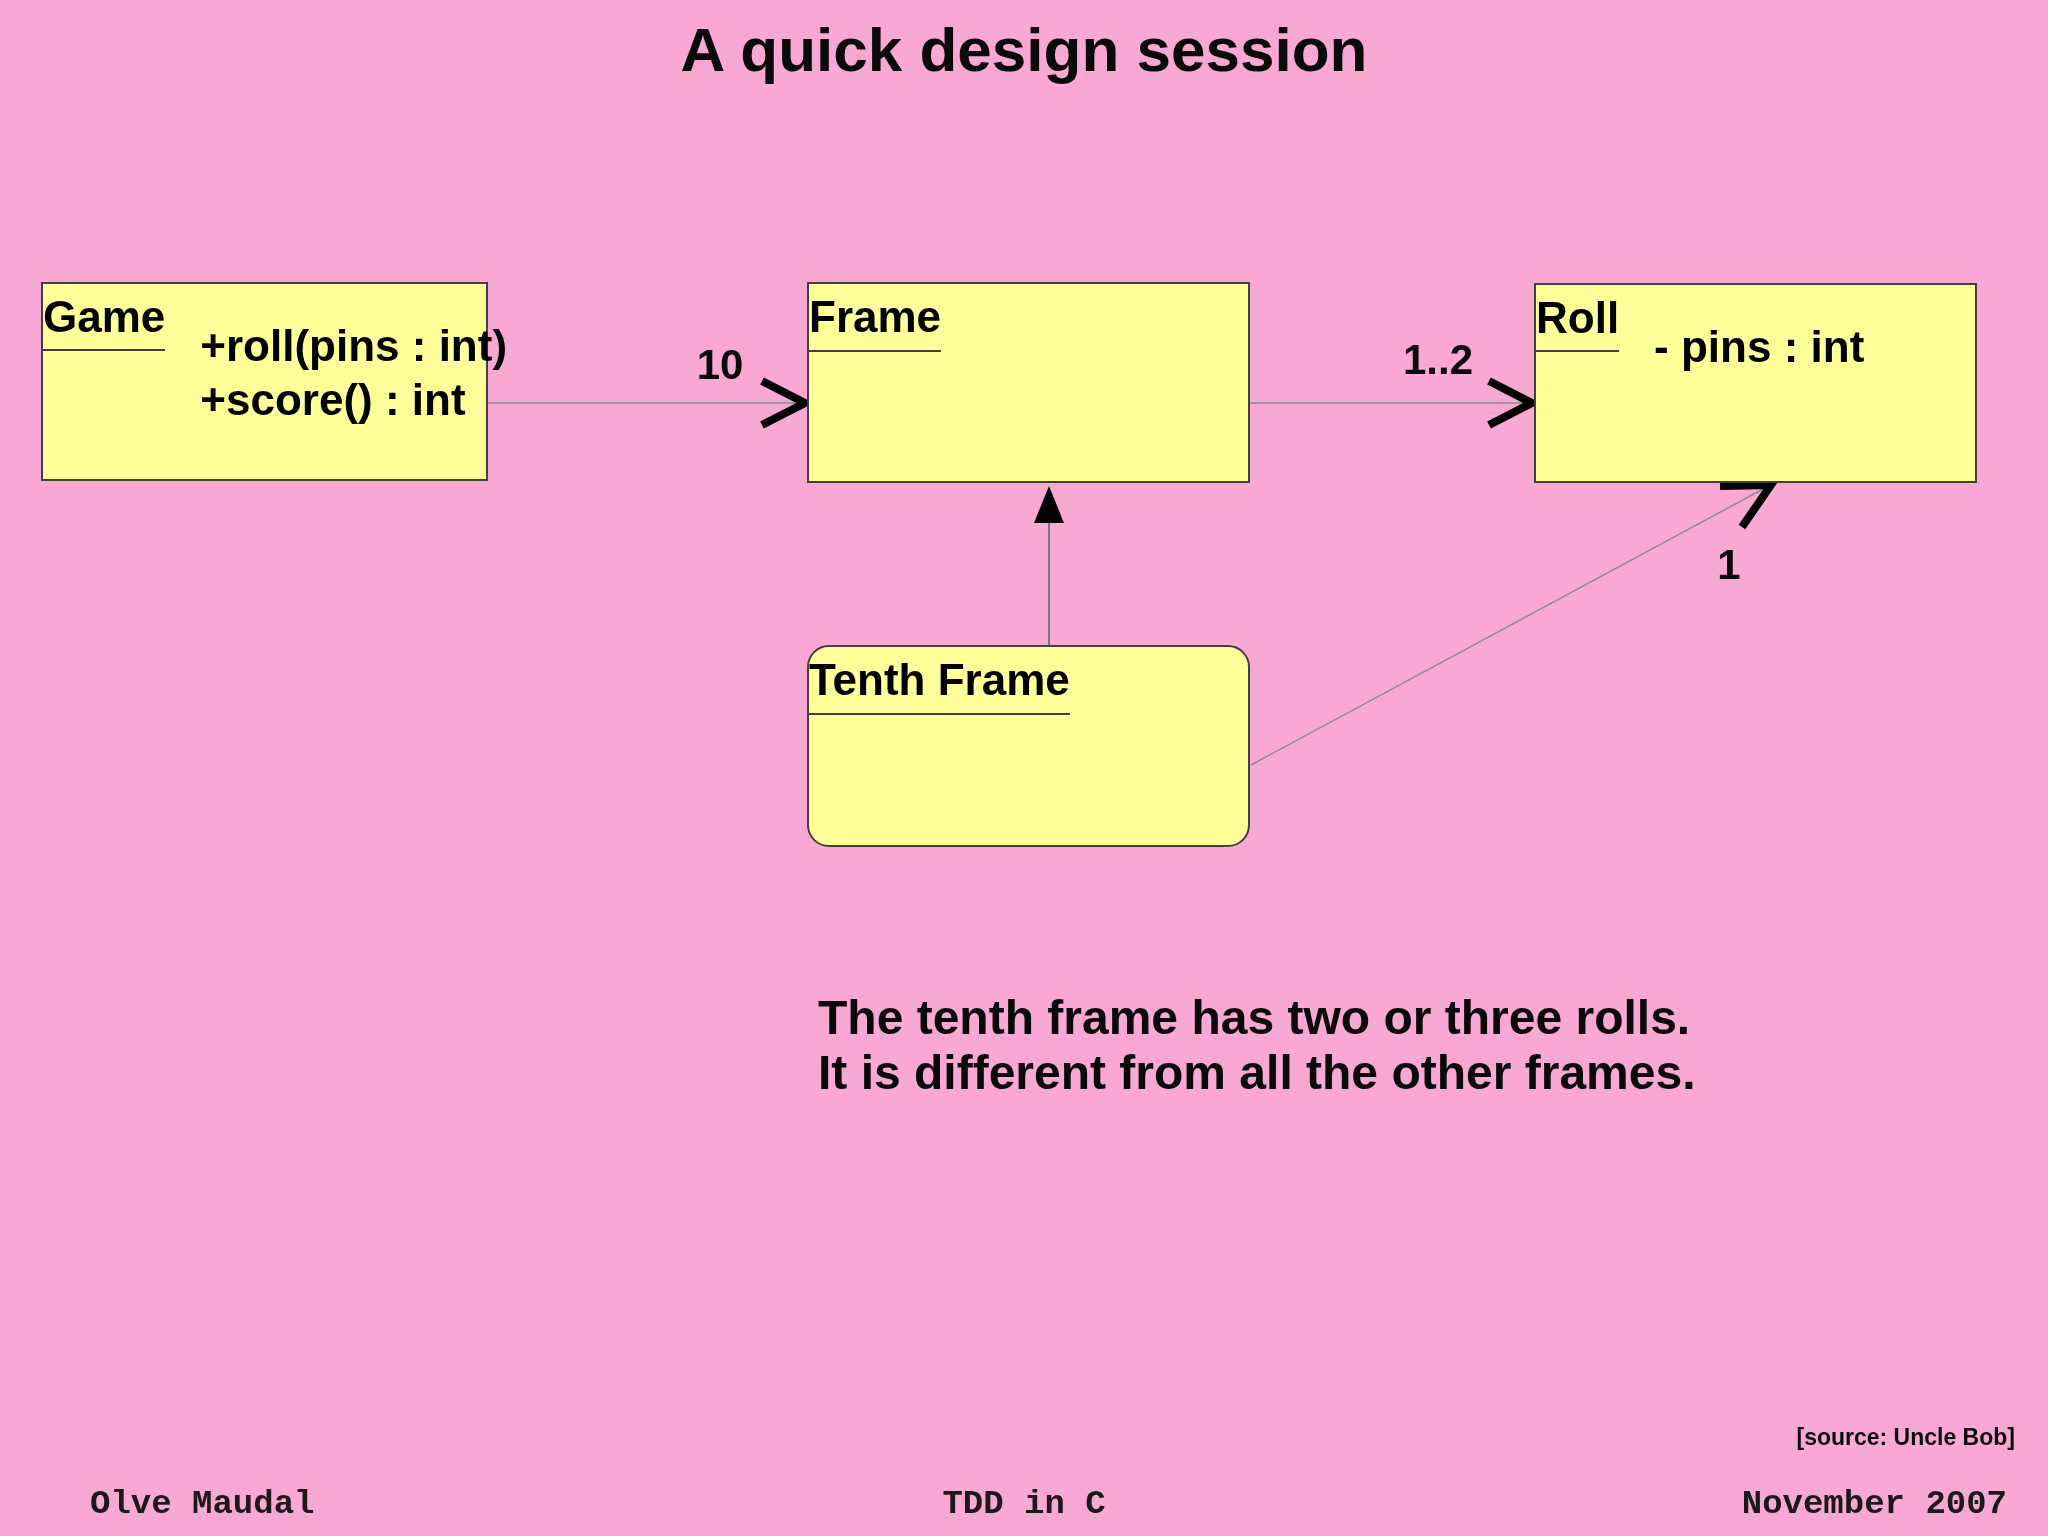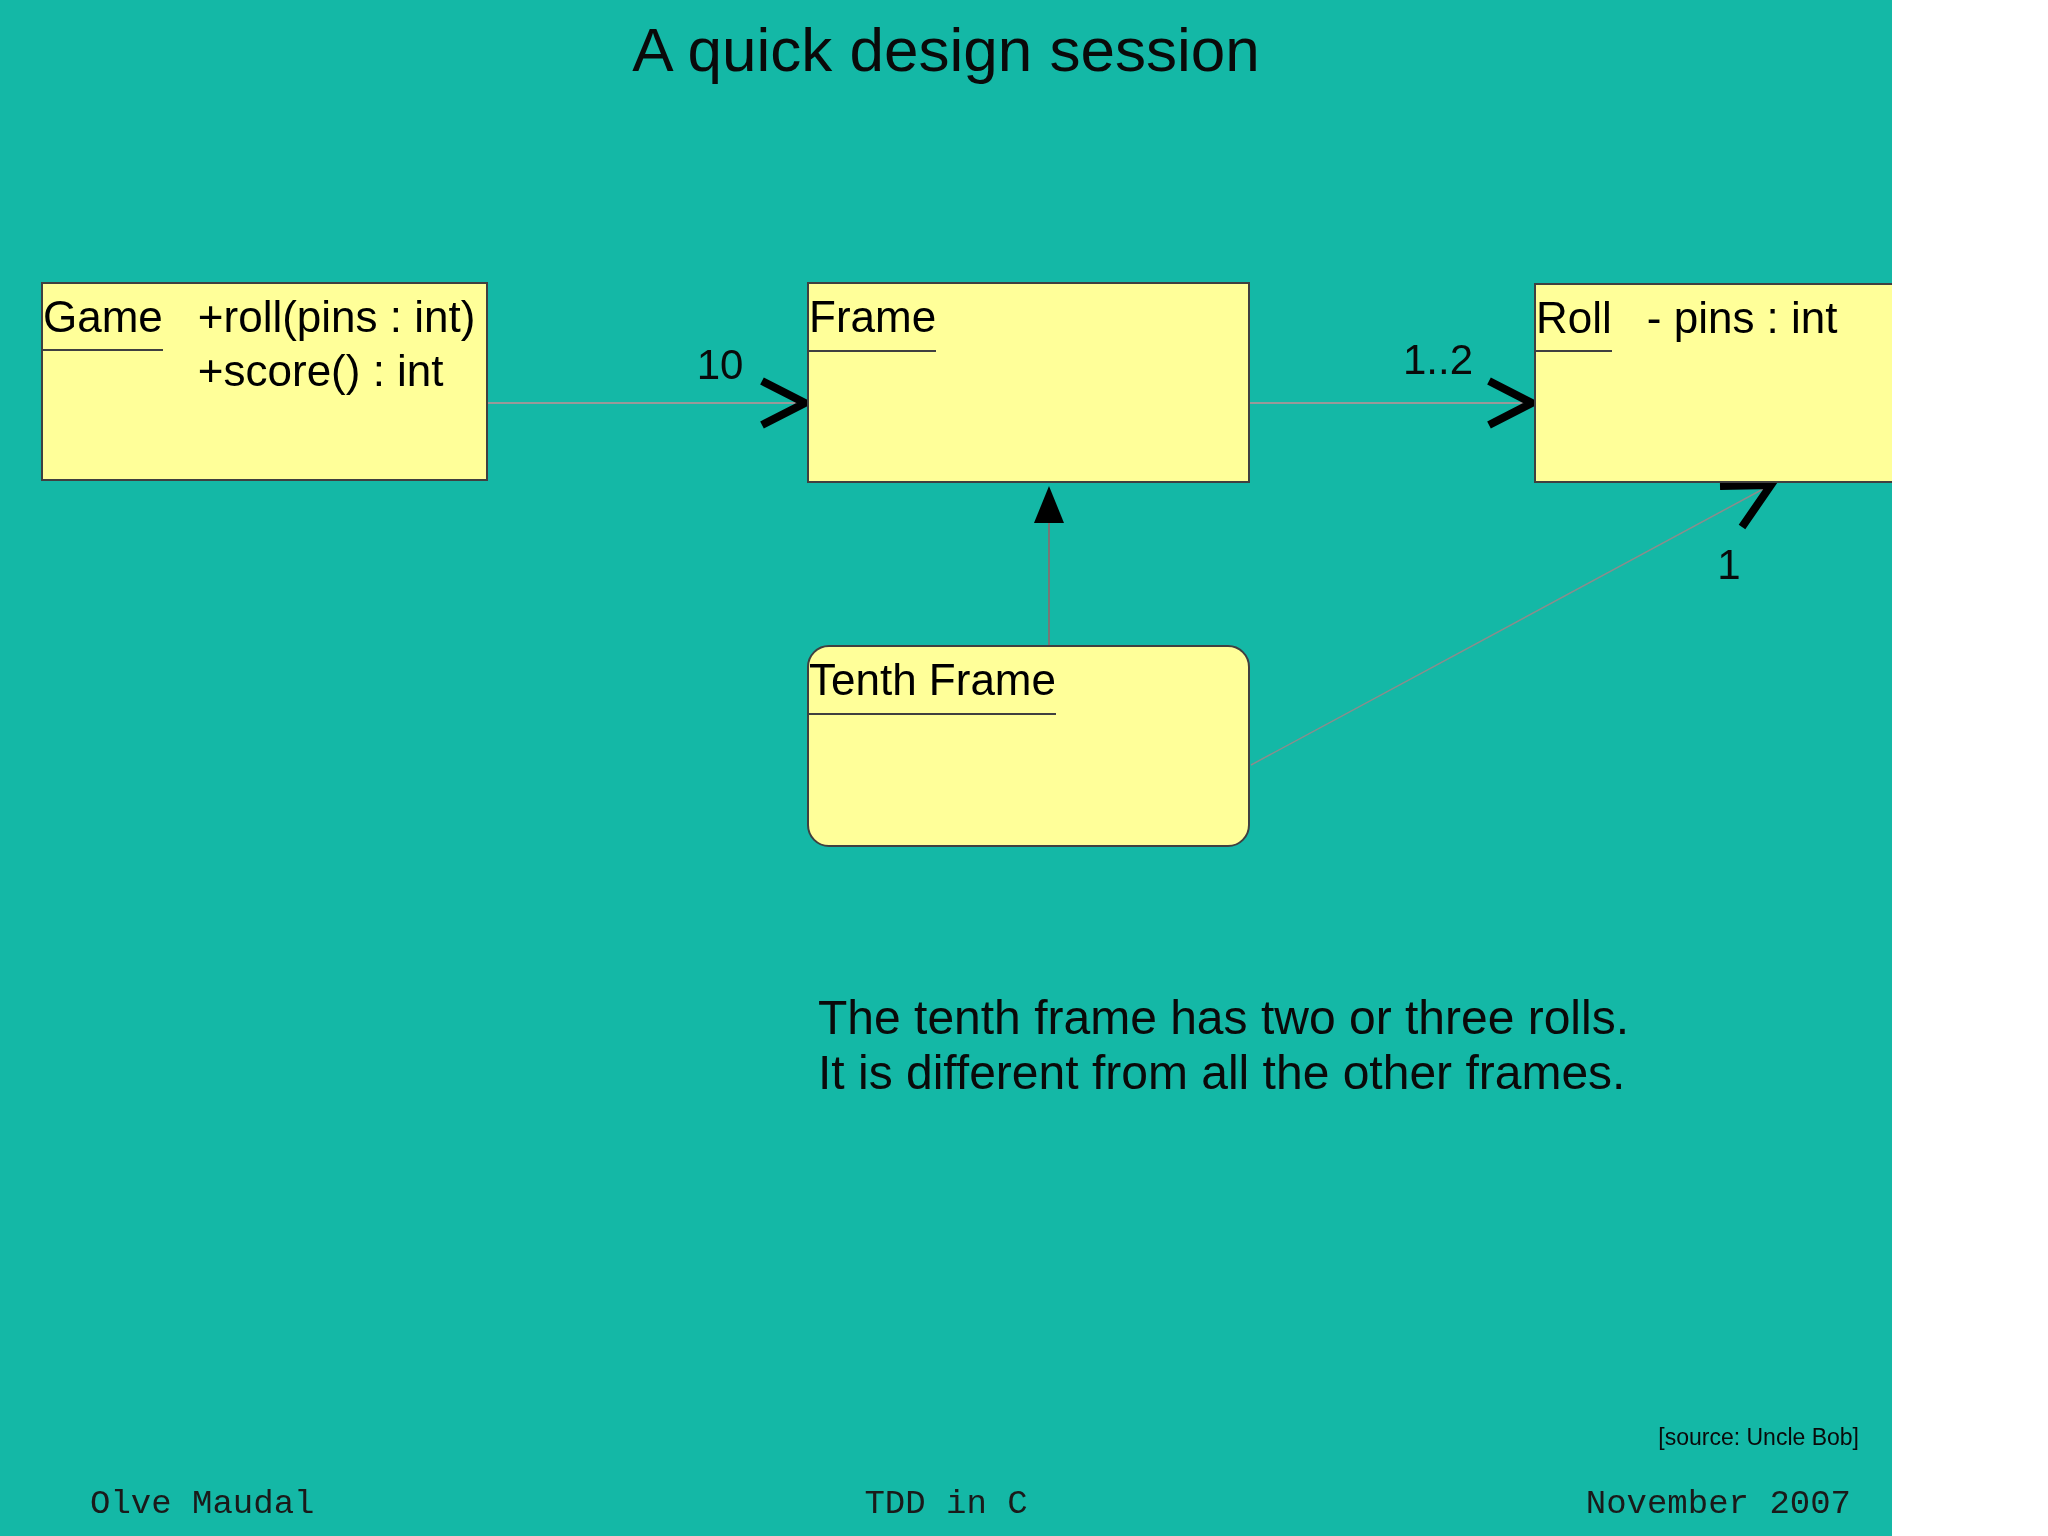--- a/index.html
+++ b/index.html
@@ -1,22 +1,23 @@
 <!DOCTYPE html>
 <html><head>
 <meta charset="utf-8">
 <style>
   html,body{margin:0;padding:0;background:#ffffff;}
   .slide{
     position:relative;
-    width:1892px;height:1536px;
-    background:#14b8a6;
+    width:2048px;height:1536px;
+    background:#f9a8d4;
     font-family:"Liberation Sans", sans-serif;
     color:#000000;
     overflow:hidden;
+    font-weight:bold;
   }
   .title{
     position:absolute;left:0;top:12px;width:100%;
     text-align:center;
     font-size:62px;line-height:76px;
     color:#0a0a0a;
   }
   svg.connectors{
     position:absolute;left:0;top:0;
     pointer-events:none;
@@ -30,20 +31,21 @@
   }
   .cls-name{
     flex:0 0 auto;
     border-bottom:2px solid #404040;
     text-align:center;
     font-size:44px;
   }
   .cls-body{
     flex:1 1 auto;
     padding:6px 0 0 35px;
+    margin-top:29px;
   }
   .member{
     font-size:44px;line-height:54px;
     white-space:nowrap;
   }
   #cls-game{left:41px;top:282px;width:447px;height:199px;}
   #cls-game .cls-name{height:65px;line-height:65px;}
   #cls-frame{left:807px;top:282px;width:443px;height:201px;}
   #cls-frame .cls-name{height:66px;line-height:66px;}
   #cls-roll{left:1534px;top:283px;width:443px;height:200px;}

